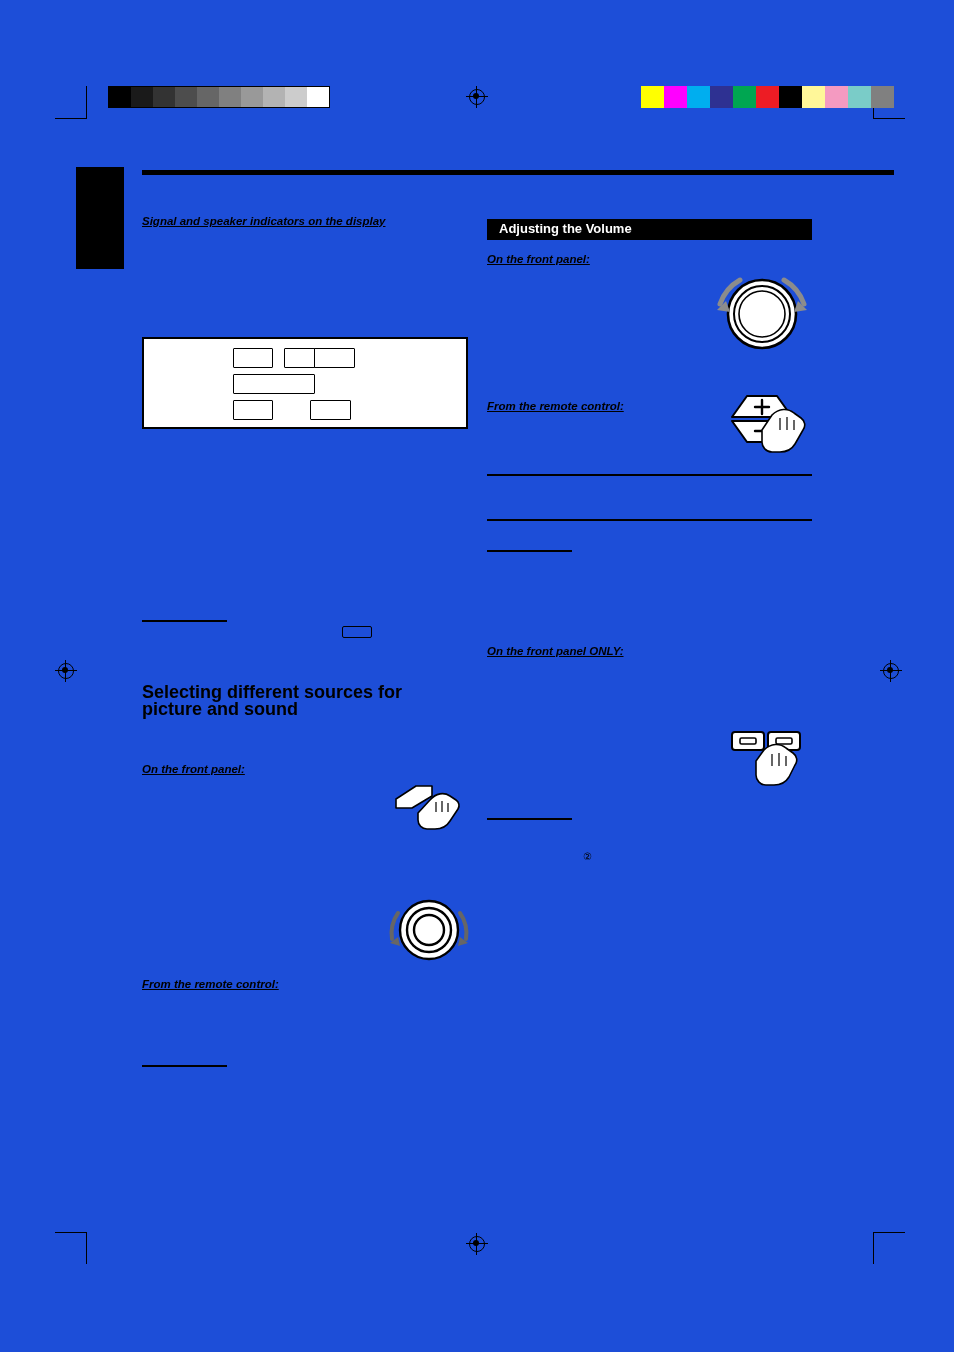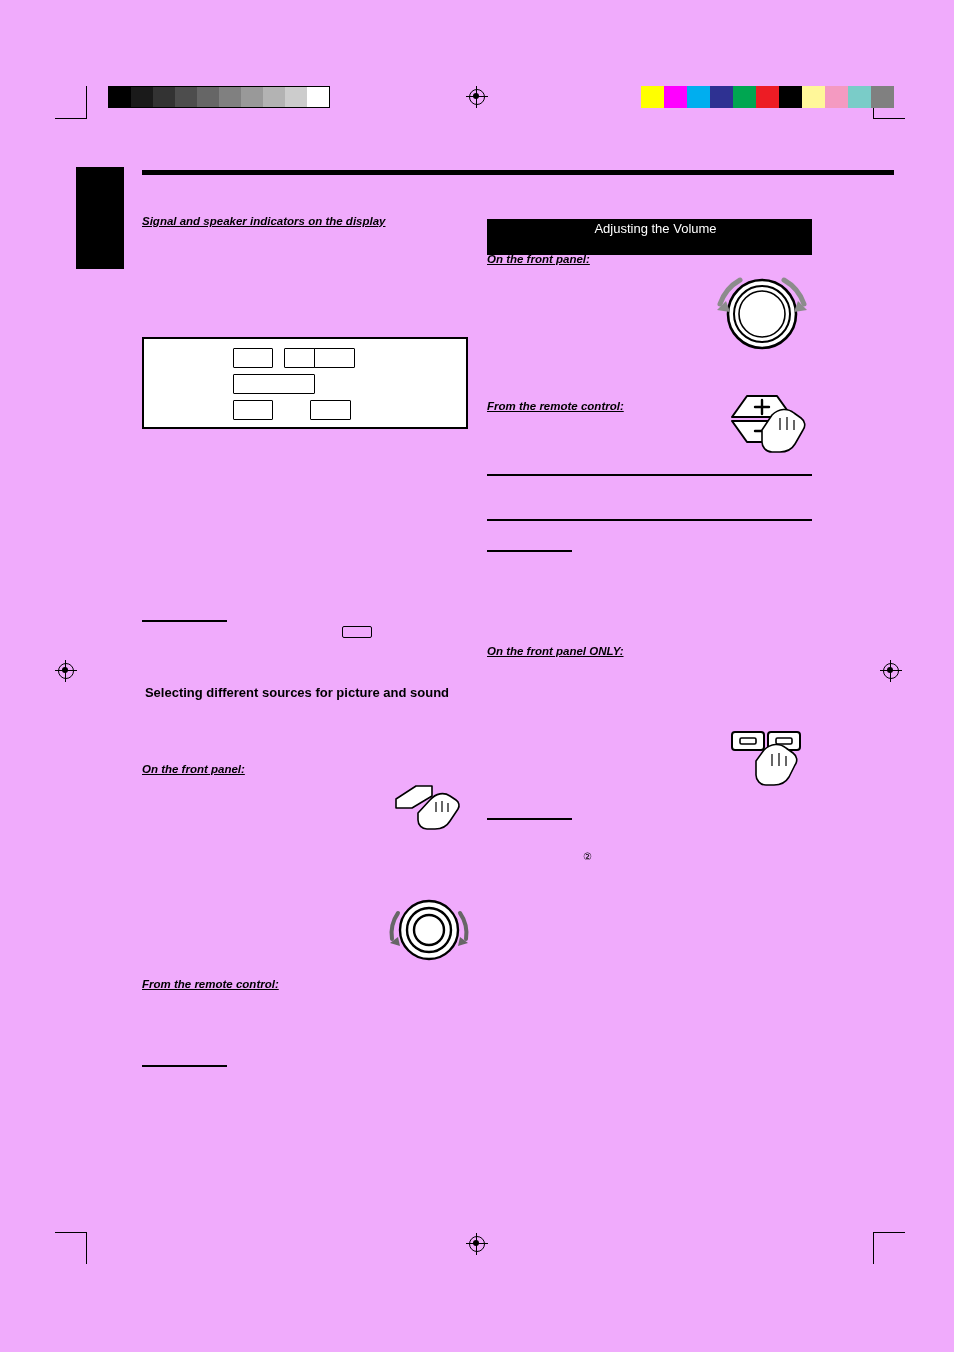--- a/index.html
+++ b/index.html
@@ -4,24 +4,23 @@
 <style>
   html, body {
     margin: 0;
     padding: 0;
     background: #ffffff;
   }
   .page {
     position: relative;
     width: 954px;
     height: 1352px;
-    background: #f0abfc;
+    background: #1d4ed8;
     font-family: "Liberation Sans", sans-serif;
     overflow: hidden;
-    text-align: center;
   }
 
   
   .grayscale-bar {
     position: absolute;
     left: 108px;
     top: 86px;
     display: flex;
     height: 22px;
     border: 1px solid #000;
@@ -102,29 +101,29 @@
     font-style: italic;
     color: #000;
     text-decoration: underline;
     white-space: nowrap;
   }
   .section-head {
     position: absolute;
     background: #000;
     color: #fff;
     font-size: 13px;
-    font-weight: normal;
+    font-weight: bold;
     padding: 4px 0 4px 12px;
     box-sizing: border-box;
-    height: 36px;
+    height: 21px;
     line-height: 11px;
   }
   .bold-head {
     position: absolute;
-    font-size: 13px;
+    font-size: 18px;
     font-weight: bold;
     color: #000;
     line-height: 17px;
   }
   .rule-thin {
     position: absolute;
     background: #000;
     height: 1px;
   }
   .rule-med {

